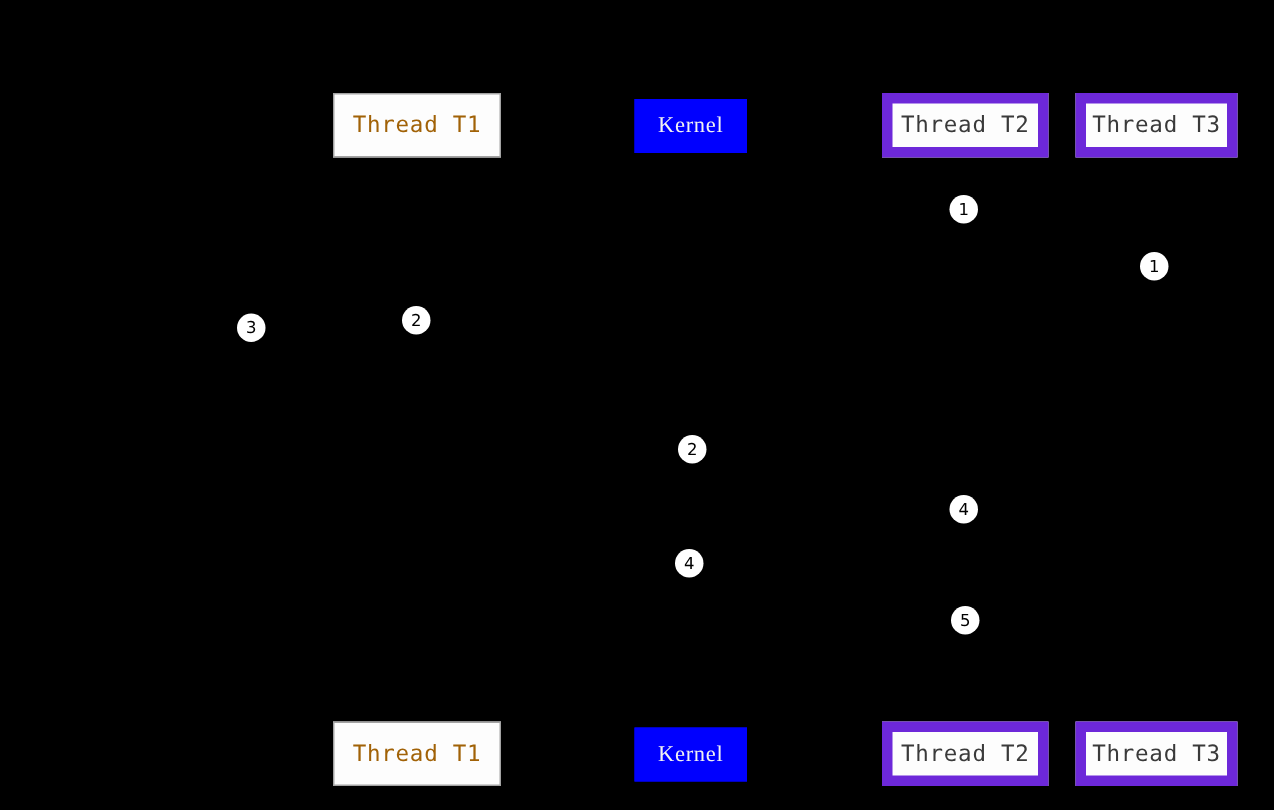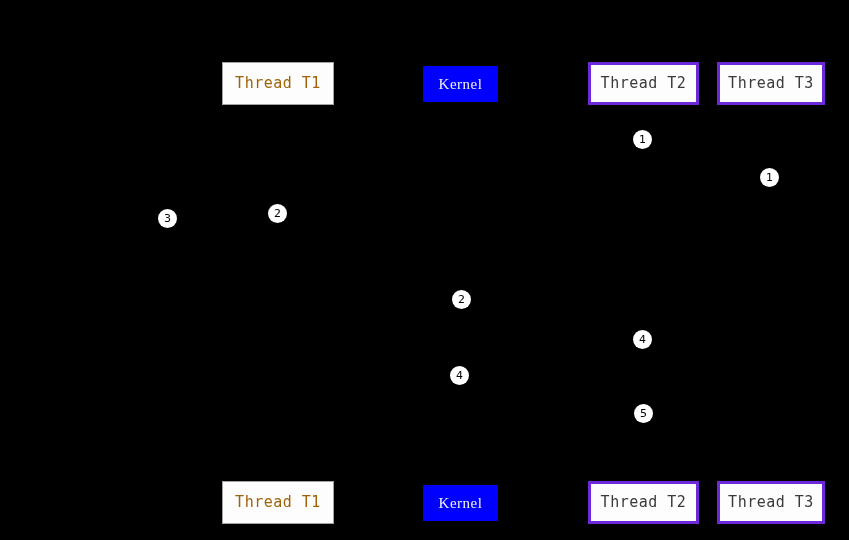--- a/index.html
+++ b/index.html
@@ -47,21 +47,21 @@
   }
   .participant.p-kernel {
     background: #0000ff;
     border: 1px solid #0000ff;
     color: #f2f2f2;
     height: 36px;
     font-family: Liberation Serif, serif;
   }
   .participant.p-t2, .participant.p-t3 {
     background: #fdfdfd;
-    border: 3px solid #6d28d9;
+    border: 7px solid #6d28d9;
     color: #3a3a3a;
   }
 
   
   .step {
     position: absolute;
     width: 19px;
     height: 19px;
     border-radius: 50%;
     background: #ffffff;

